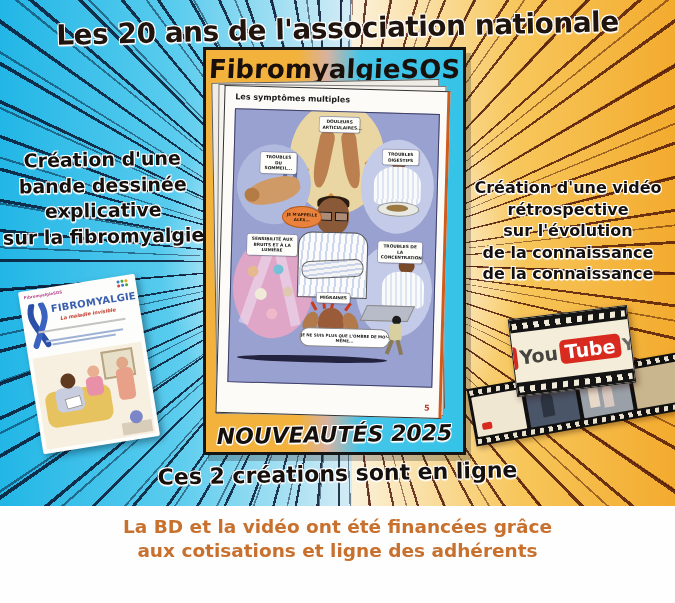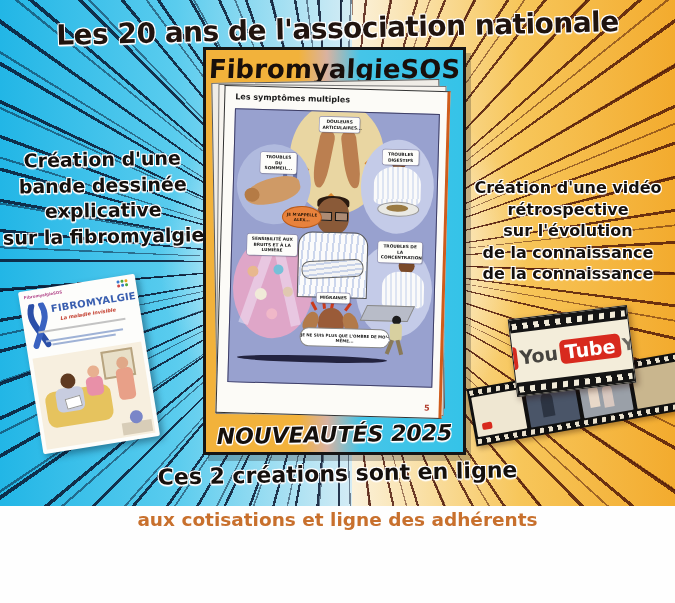--- a/index.html
+++ b/index.html
@@ -355,16 +355,17 @@
       <div class="fs-frame f2"></div>
       <div class="fs-frame f3"></div>
       <div class="fs-frame f4"></div>
     </div>
     <div class="fs-holes bot"></div>
   </div>
 
   <div class="online-line halo">Ces 2 créations sont en ligne</div>
 
   <div class="footer">
+    <div class="funding1">La BD et la vidéo ont été financées grâce</div>
     <div class="funding2">aux cotisations et ligne des adhérents</div>
   </div>
 
 </div>
 
 </body></html>

